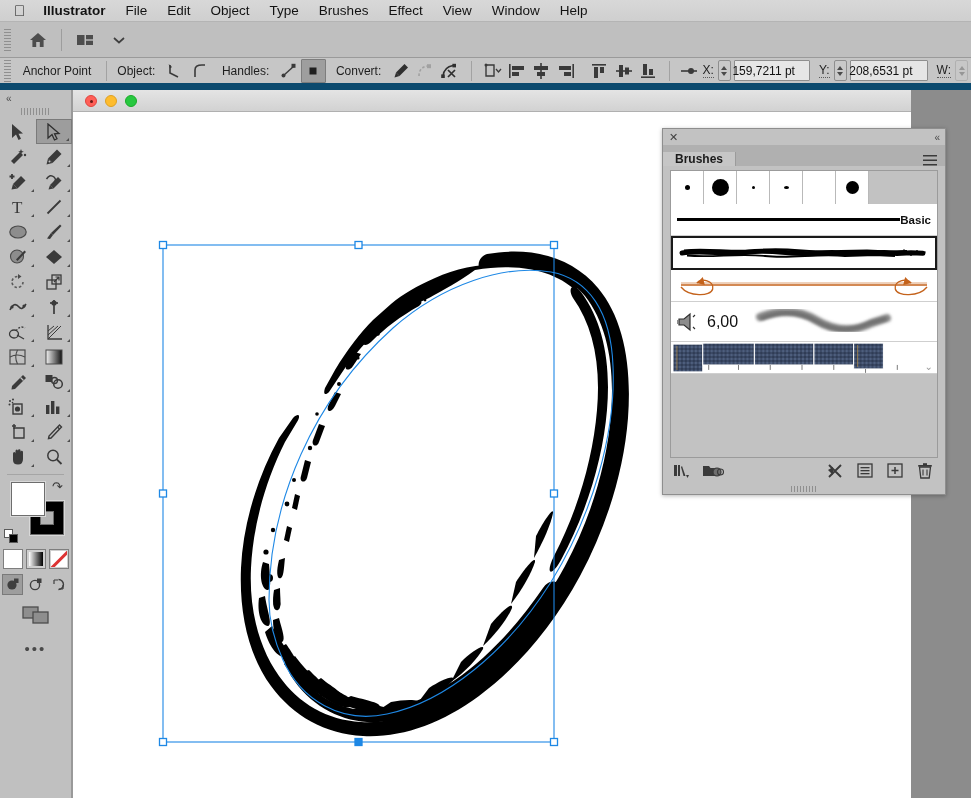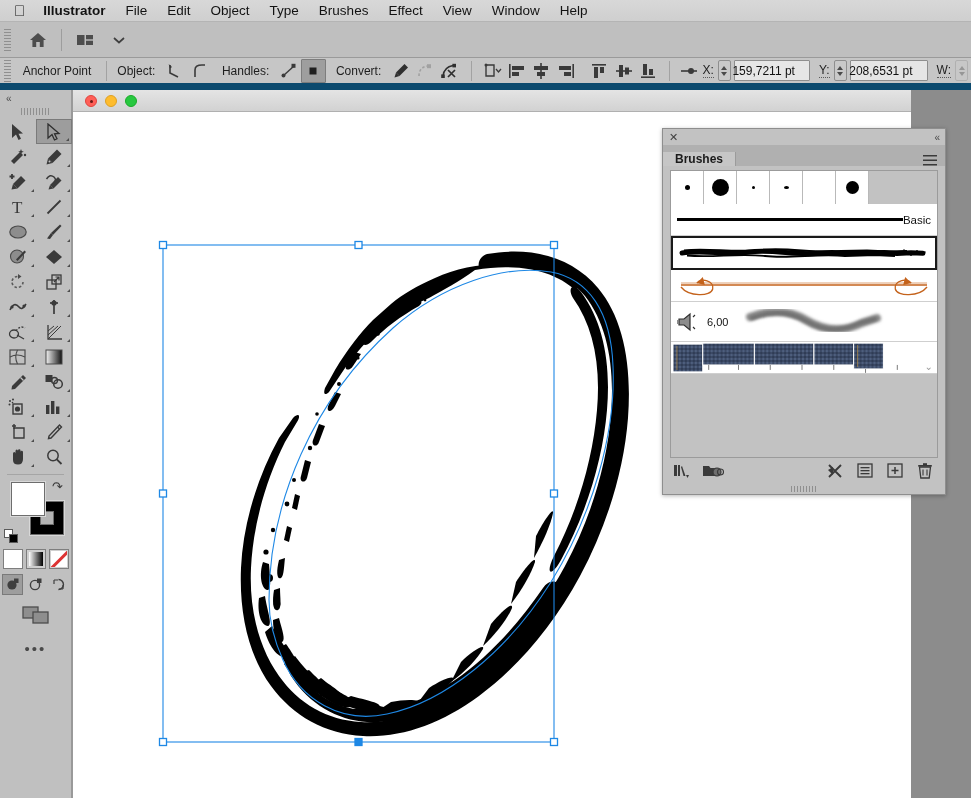--- a/index.html
+++ b/index.html
@@ -168,21 +168,21 @@
   .calcell {
     width: 33px; height: 33px; background: #fff; border-right: 1px solid #b9b9b9;
     display: flex; align-items: center; justify-content: center; flex: none;
   }
   .calcell .dot { background: #000; border-radius: 50%; }
   .brushrow {
     height: 32px; background: #fff; border-bottom: 1px solid #cfcfcf;
     display: flex; align-items: center; position: relative; padding: 0 6px;
   }
   .brushrow.selected { border: 2px solid #1a1a1a; height: 34px; }
-  .bname { margin-left: auto; font-size: 11.5px; font-weight: normal; color: #111; }
+  .bname { margin-left: auto; font-size: 11.5px; font-weight: bold; color: #111; }
   .bline { flex: 1; height: 3px; background: #000; }
   .emptyarea { background: #c2c2c2; flex: 1; position: relative; }
   .emptyarea .resz { position: absolute; right: 4px; bottom: 2px; font-size: 10px; color: #9a9a9a; }
   .bp-foot {
     position: absolute; left: 7px; right: 7px; bottom: 11px; height: 25px;
     display: flex; align-items: center; gap: 4px;
   }
   .bp-foot .spacer { flex: 1; }
   .fbtn { width: 26px; height: 22px; display: flex; align-items: center; justify-content: center; }
   .bp-grip {
@@ -811,21 +811,21 @@
         <path d="M236,10 L230,4 L228,12 Z" fill="#c4621b"></path>
         <path d="M4,10 L252,10" stroke="#c4621b" stroke-width="0.8" fill="none" opacity=".75"></path>
       </svg>
     </div>
 
     <div class="brushrow" style="height:40px">
       <svg width="22" height="20" viewBox="0 0 22 20">
         <path d="M2 7 L7 7 L13 2 L13 18 L7 13 L2 13 Z" fill="#8d8d8d" stroke="#2f2f2f" stroke-width="1.2"></path>
         <path d="M0 8 L0 12 M16 5 L18 3 M16 15 L18 17" stroke="#2f2f2f" stroke-width="1.1"></path>
       </svg>
-      <span style="font-size:11px;color:#111;margin-left:8px">6,00</span>
+      <span style="font-size:16px;color:#111;margin-left:8px">6,00</span>
       <svg width="140" height="30" viewBox="0 0 140 30" style="margin-left:16px">
         <defs>
           <filter id="soft">
               <feGaussianBlur stdDeviation="1.6"></feGaussianBlur>
             </filter>
         </defs>
         <path d="M6,10 C26,2 44,2 62,13 C80,24 98,26 118,16 L133,11" stroke="#8a8a8a" stroke-width="8" fill="none" stroke-linecap="round" filter="url(#soft)"></path>
         <path d="M8,11 C27,4 45,4 62,14 C79,24 97,25 116,16 L131,12" stroke="#6e6e6e" stroke-width="4" fill="none" stroke-linecap="round" filter="url(#soft)"></path>
       </svg>
     </div>

